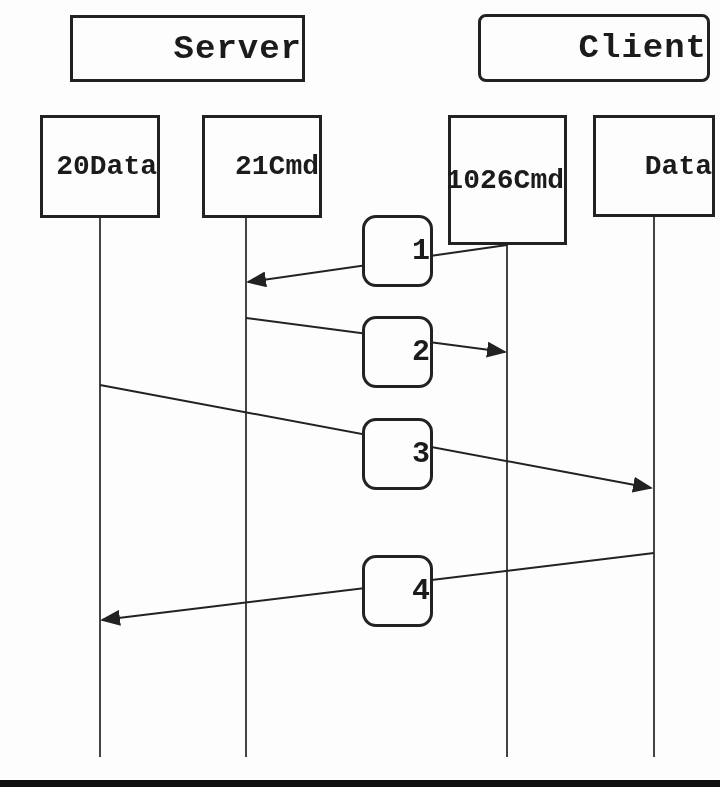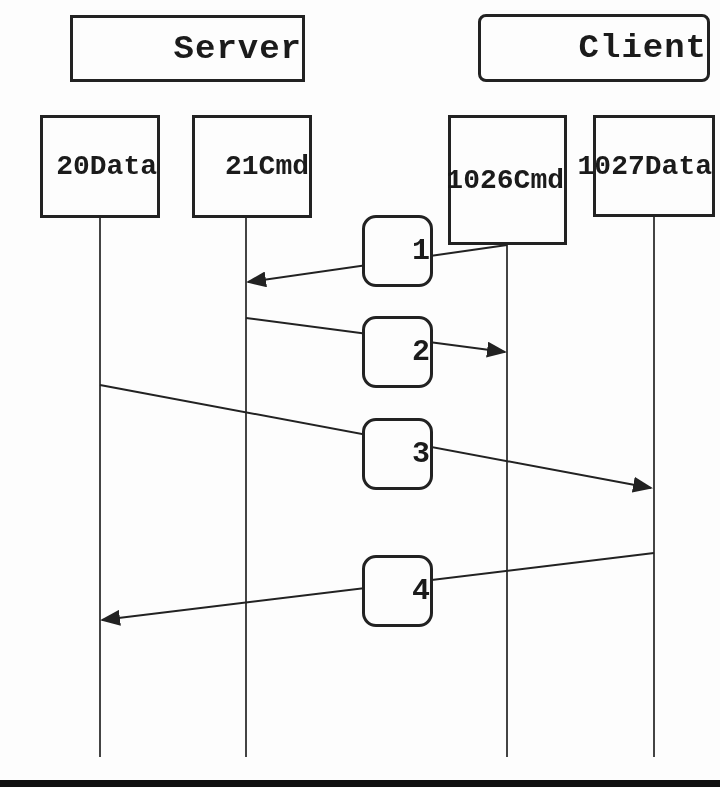--- a/index.html
+++ b/index.html
@@ -32,21 +32,21 @@
     text-align:center;
     font-weight:700;
     padding-left:34px;
   }
   .host-box{font-size:34px;letter-spacing:1px;}
   #server-box{left:70px;top:15px;width:235px;height:67px;}
   #client-box{left:478px;top:14px;width:232px;height:68px;border-radius:8px;}
 
   .port-box{flex-direction:row;font-size:28px;line-height:41px;}
   #port-20{left:40px;top:115px;width:120px;height:103px;}
-  #port-21{left:192px;top:115px;width:120px;height:103px;}
+  #port-21{left:202px;top:115px;width:120px;height:103px;}
   #port-1026{left:448px;top:115px;width:119px;height:130px;}
   #port-1027{left:593px;top:115px;width:122px;height:102px;}
 
   .msg-label{
     left:362px;width:71px;height:72px;
     border-radius:14px;
     font-size:30px;
   }
   #msg-1{top:215px;}
   #msg-2{top:316px;}
@@ -91,21 +91,20 @@
   </div>
   <div class="box port-box" id="port-21">
     <span>21</span>
     <span>Cmd</span>
   </div>
   <div class="box port-box" id="port-1026">
     <span>1026</span>
     <span>Cmd</span>
   </div>
   <div class="box port-box" id="port-1027">
-    <span>1027</span>
     <span>Data</span>
   </div>
 
   <div class="box msg-label" id="msg-1">
     <span>1</span>
   </div>
   <div class="box msg-label" id="msg-2">
     <span>2</span>
   </div>
   <div class="box msg-label" id="msg-3">

